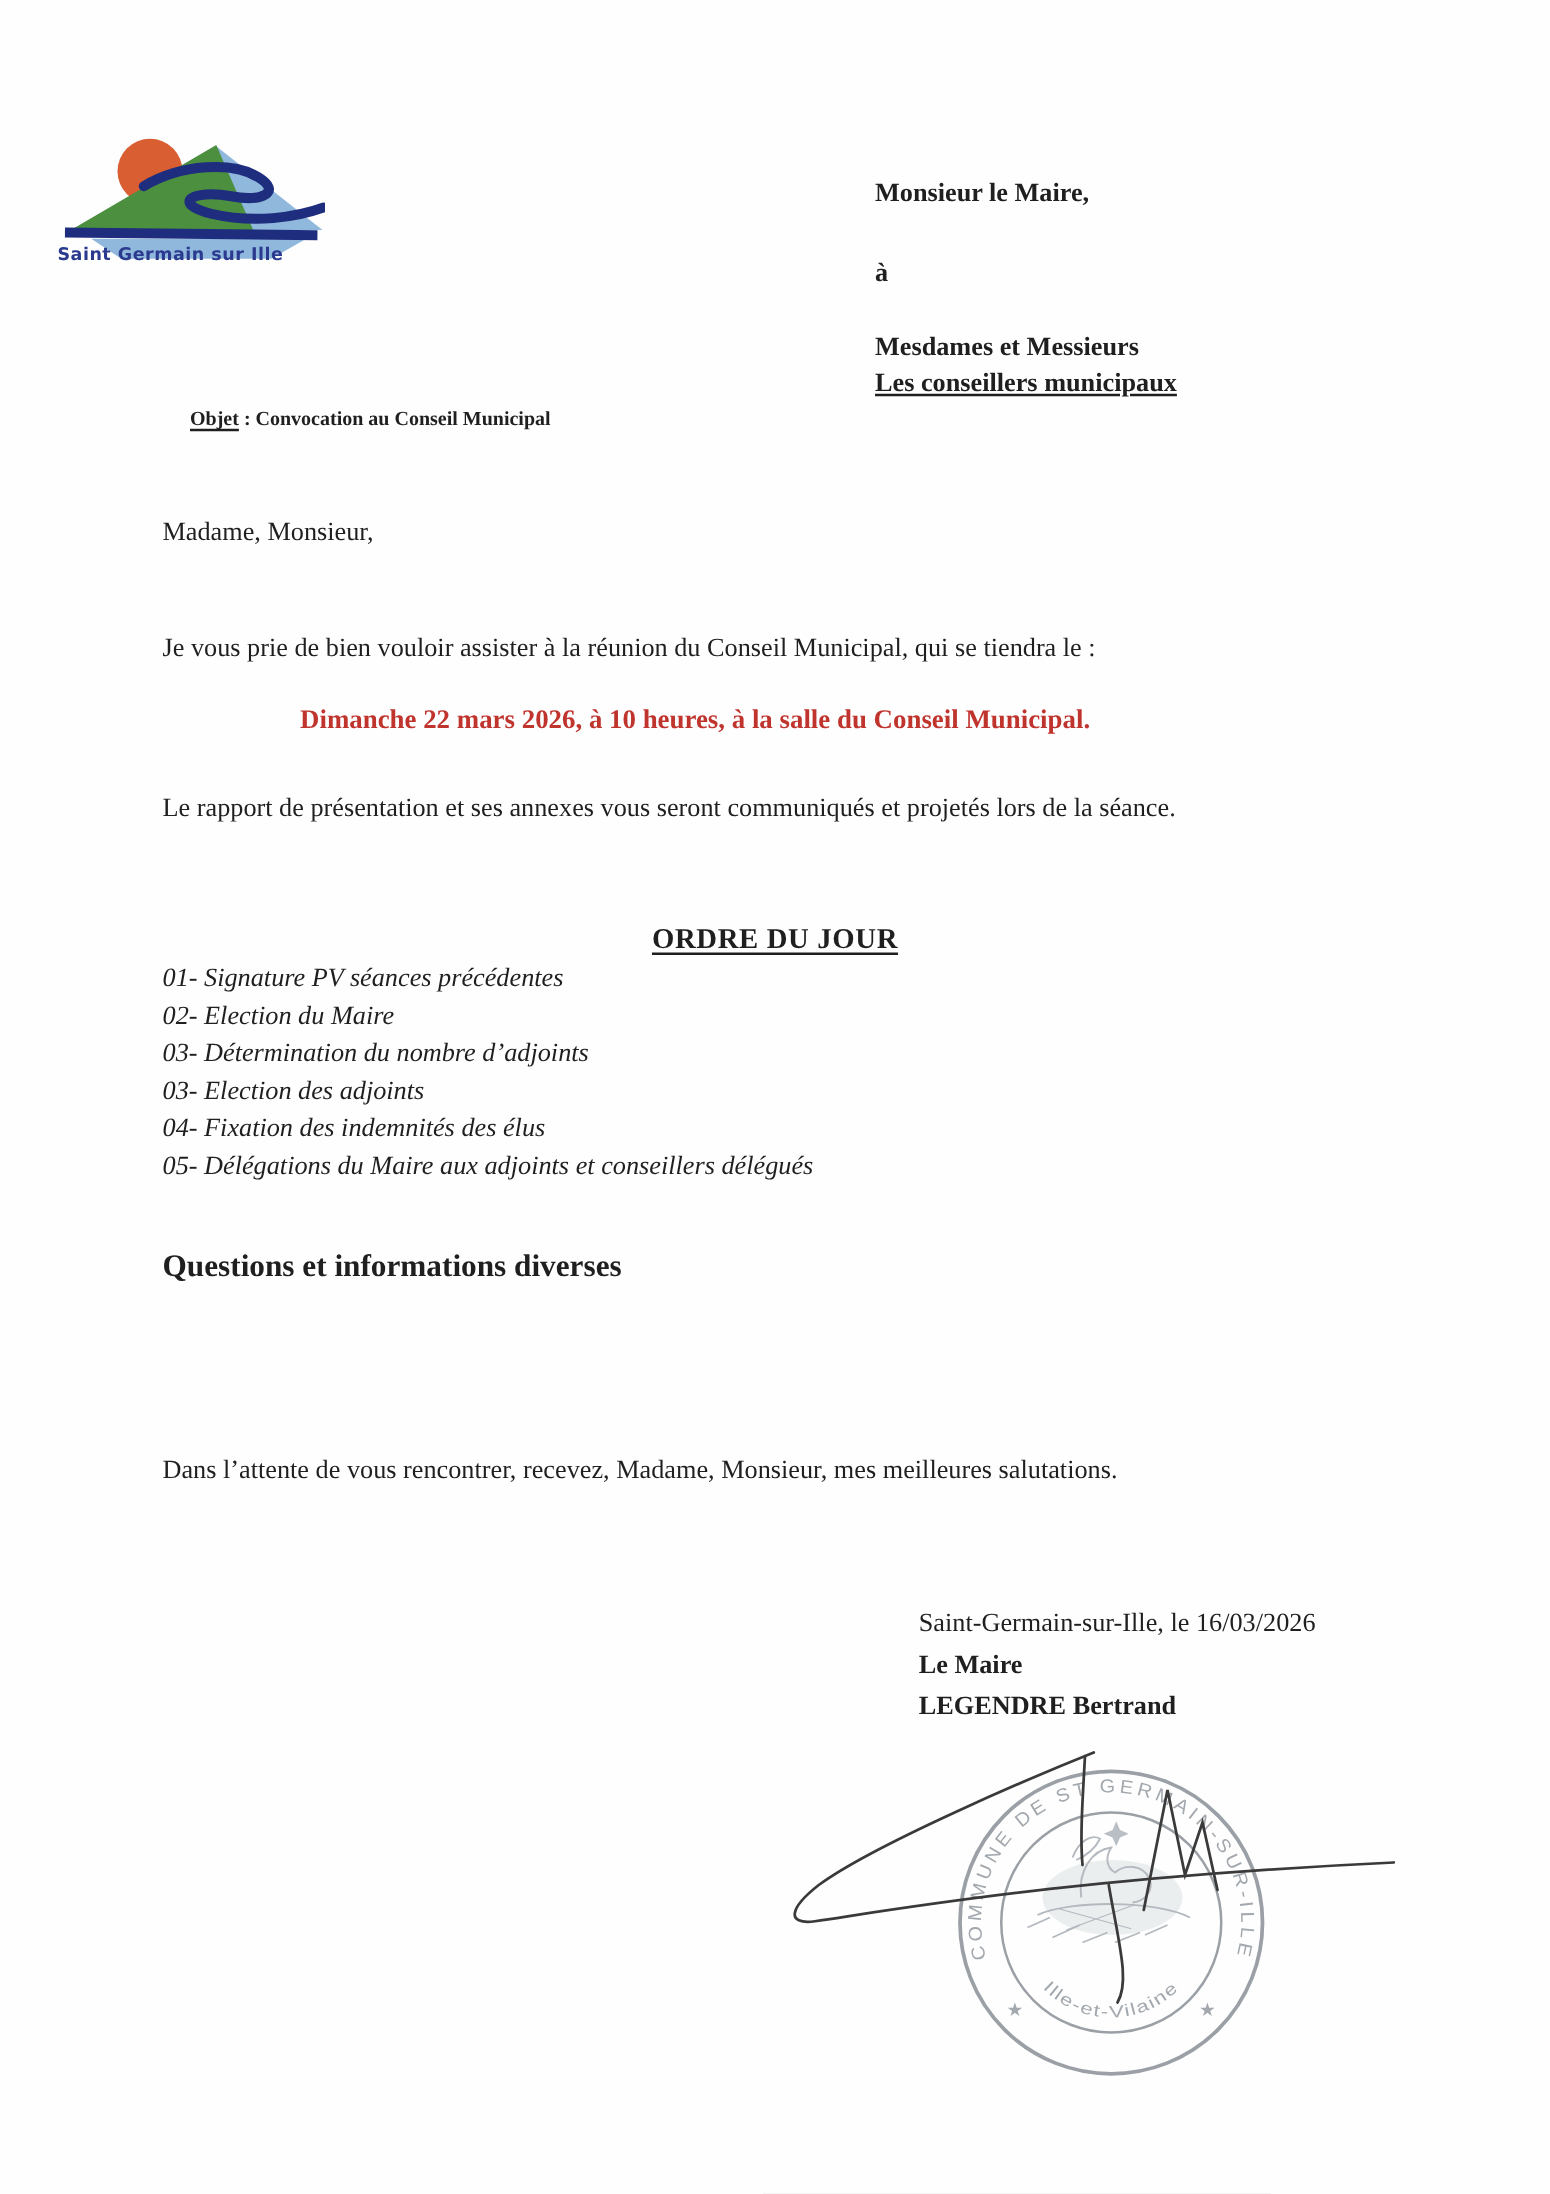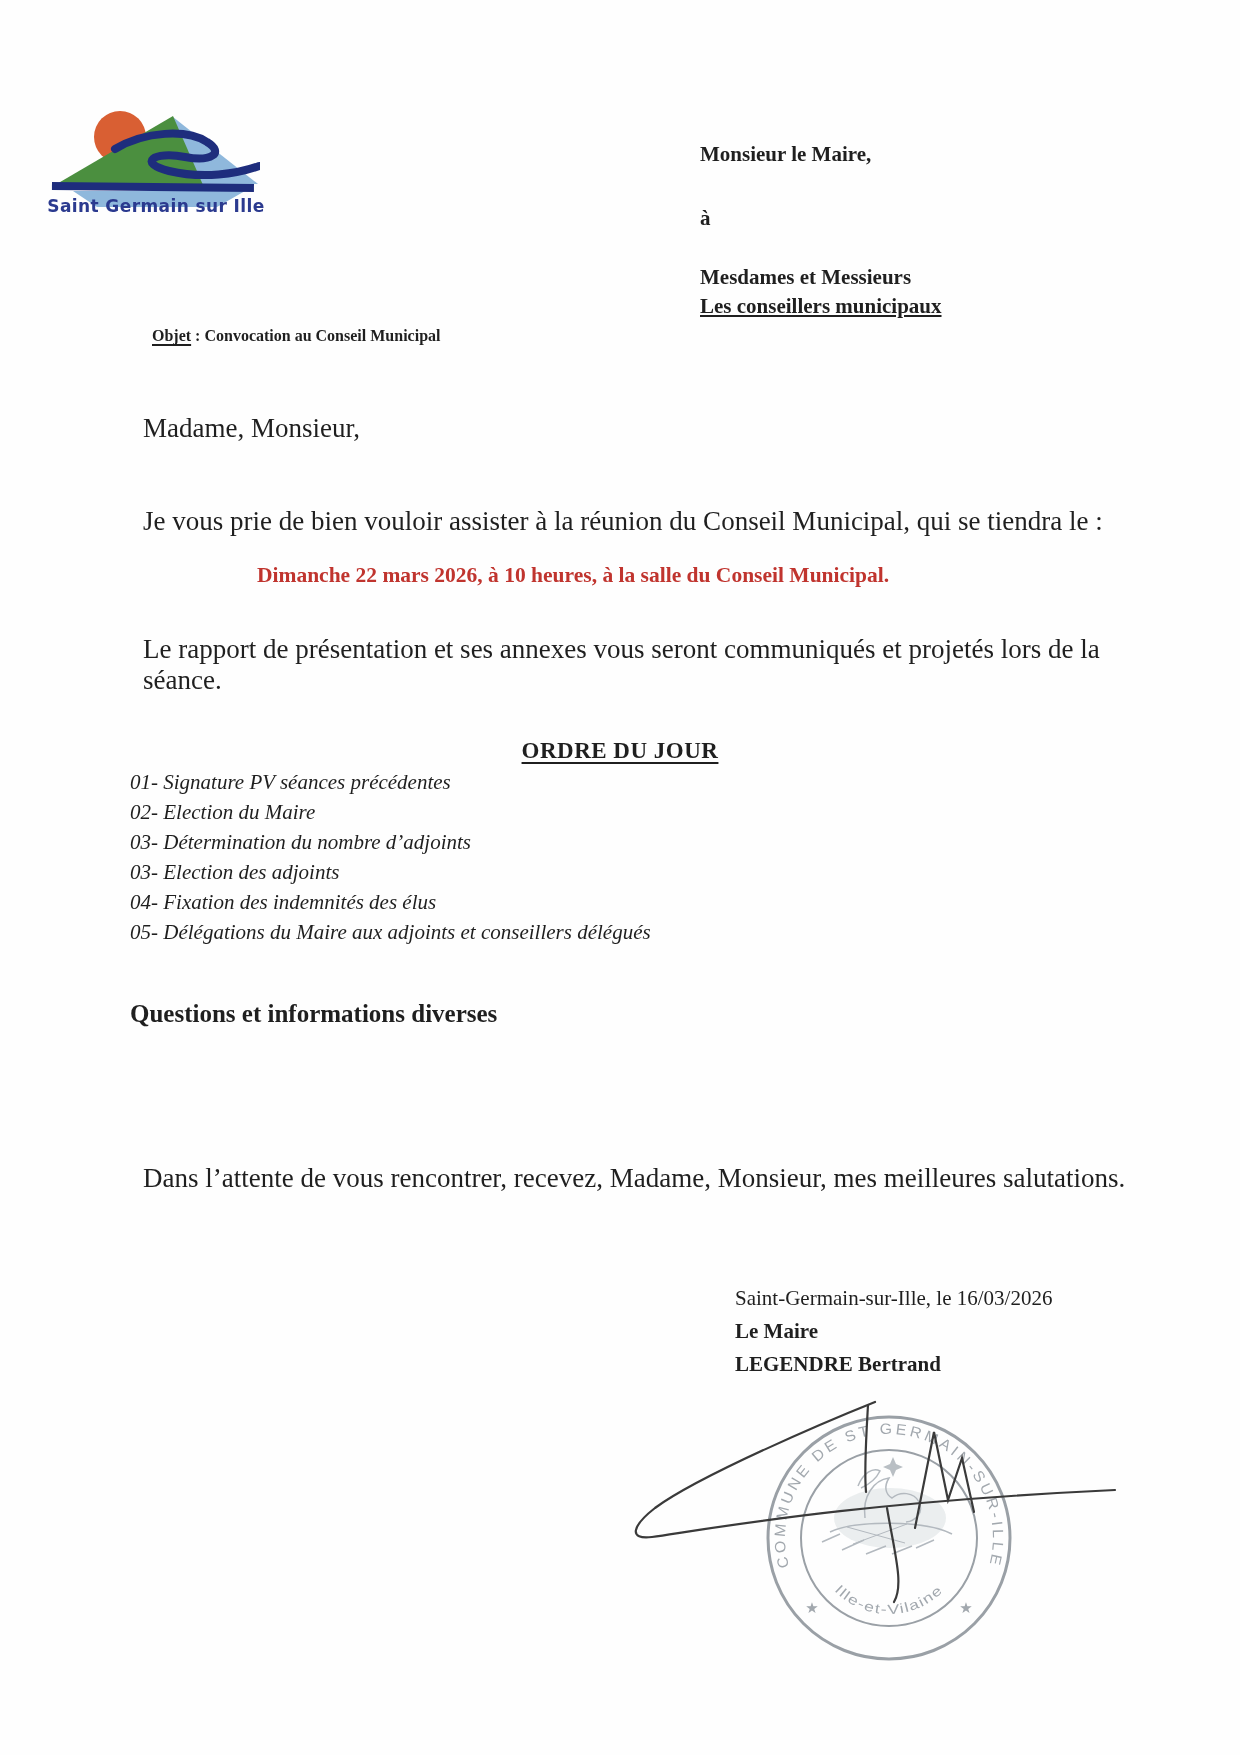--- a/index.html
+++ b/index.html
@@ -3,35 +3,35 @@
 <meta charset="utf-8">
 <style>
   html,body{margin:0;padding:0;background:#e8e8e8;}
   .page{
     position:relative;width:1240px;height:1755px;background:#fefefe;
     font-family:"Liberation Serif", serif;color:#1f1f1f;overflow:hidden;
     margin:0 auto;
   }
   .abs{position:absolute;}
   .b{font-weight:bold;}
-  .body-text{font-size:27px;margin-left:13px;}
+  .body-text{font-size:21px;}
   .recipient{font-size:21px;font-weight:bold;}
   .subject{font-size:16px;font-weight:bold;margin-left:22px;}
   .subject .u{text-decoration:underline;text-decoration-thickness:2px;text-underline-offset:3px;}
   .red-line{font-size:21.5px;font-weight:bold;color:#c0342e;}
   .agenda-title{
     width:1240px;text-align:center;font-size:23px;font-weight:bold;letter-spacing:0.5px;
     text-decoration:underline;text-decoration-thickness:2px;text-underline-offset:4px;
   }
   .agenda-list{font-size:21px;line-height:30px;}
   .agenda-footer{font-size:25px;font-weight:bold;}
   .sig-block{font-size:21px;line-height:33px;}
   .logo-caption{
-    font-family:"DejaVu Sans", sans-serif;font-weight:bold;font-size:17px;
-    color:#2b3a8f;letter-spacing:0.4px;text-align:center;
+    font-family:"DejaVu Sans", sans-serif;font-weight:bold;font-size:14px;
+    color:#2b3a8f;letter-spacing:0.4px;
   }
 </style>
 </head>
 <body>
 
 <div class="page">
 
   <svg class="abs" style="left:45px;top:85px;" width="215" height="125" viewBox="0 0 215 125">
     <circle cx="75" cy="52" r="26" fill="#d95f33"></circle>
     <polygon points="128,32 213,99 70,99" fill="#8fb8dc"></polygon>
@@ -48,21 +48,21 @@
   <div class="abs recipient" style="left:700px;top:294px;text-decoration:underline;">Les conseillers municipaux</div>
 
   <div class="abs subject" style="left:130px;top:327px;">
     <span class="u">Objet</span><span> : </span><span>Convocation au Conseil Municipal</span>
   </div>
 
   <div class="abs body-text" style="left:130px;top:413px;">Madame, Monsieur,</div>
 
   <div class="abs body-text" style="left:130px;top:506px;width:960px;">Je vous prie de bien vouloir assister à la réunion du Conseil Municipal, qui se tiendra le :</div>
 
-  <div class="abs red-line" style="left:257px;top:563px;width:900px;">Dimanche 22 mars 2026, à 10 heures, à la salle du Conseil Municipal.</div>
+  <div class="abs red-line" style="left:240px;top:563px;width:900px;">Dimanche 22 mars 2026, à 10 heures, à la salle du Conseil Municipal.</div>
 
   <div class="abs agenda-title" style="left:0px;top:738px;">ORDRE DU JOUR</div>
 
   <div class="abs body-text" style="left:130px;top:634px;width:980px;">Le rapport de présentation et ses annexes vous seront communiqués et projetés lors de la séance.</div>
 
   <div class="abs agenda-list" style="left:130px;top:767px;width:980px;font-style:italic;">
     <div>01- Signature PV séances précédentes</div>
     <div>02- Election du Maire</div>
     <div>03- Détermination du nombre d’adjoints</div>
     <div>03- Election des adjoints</div>

